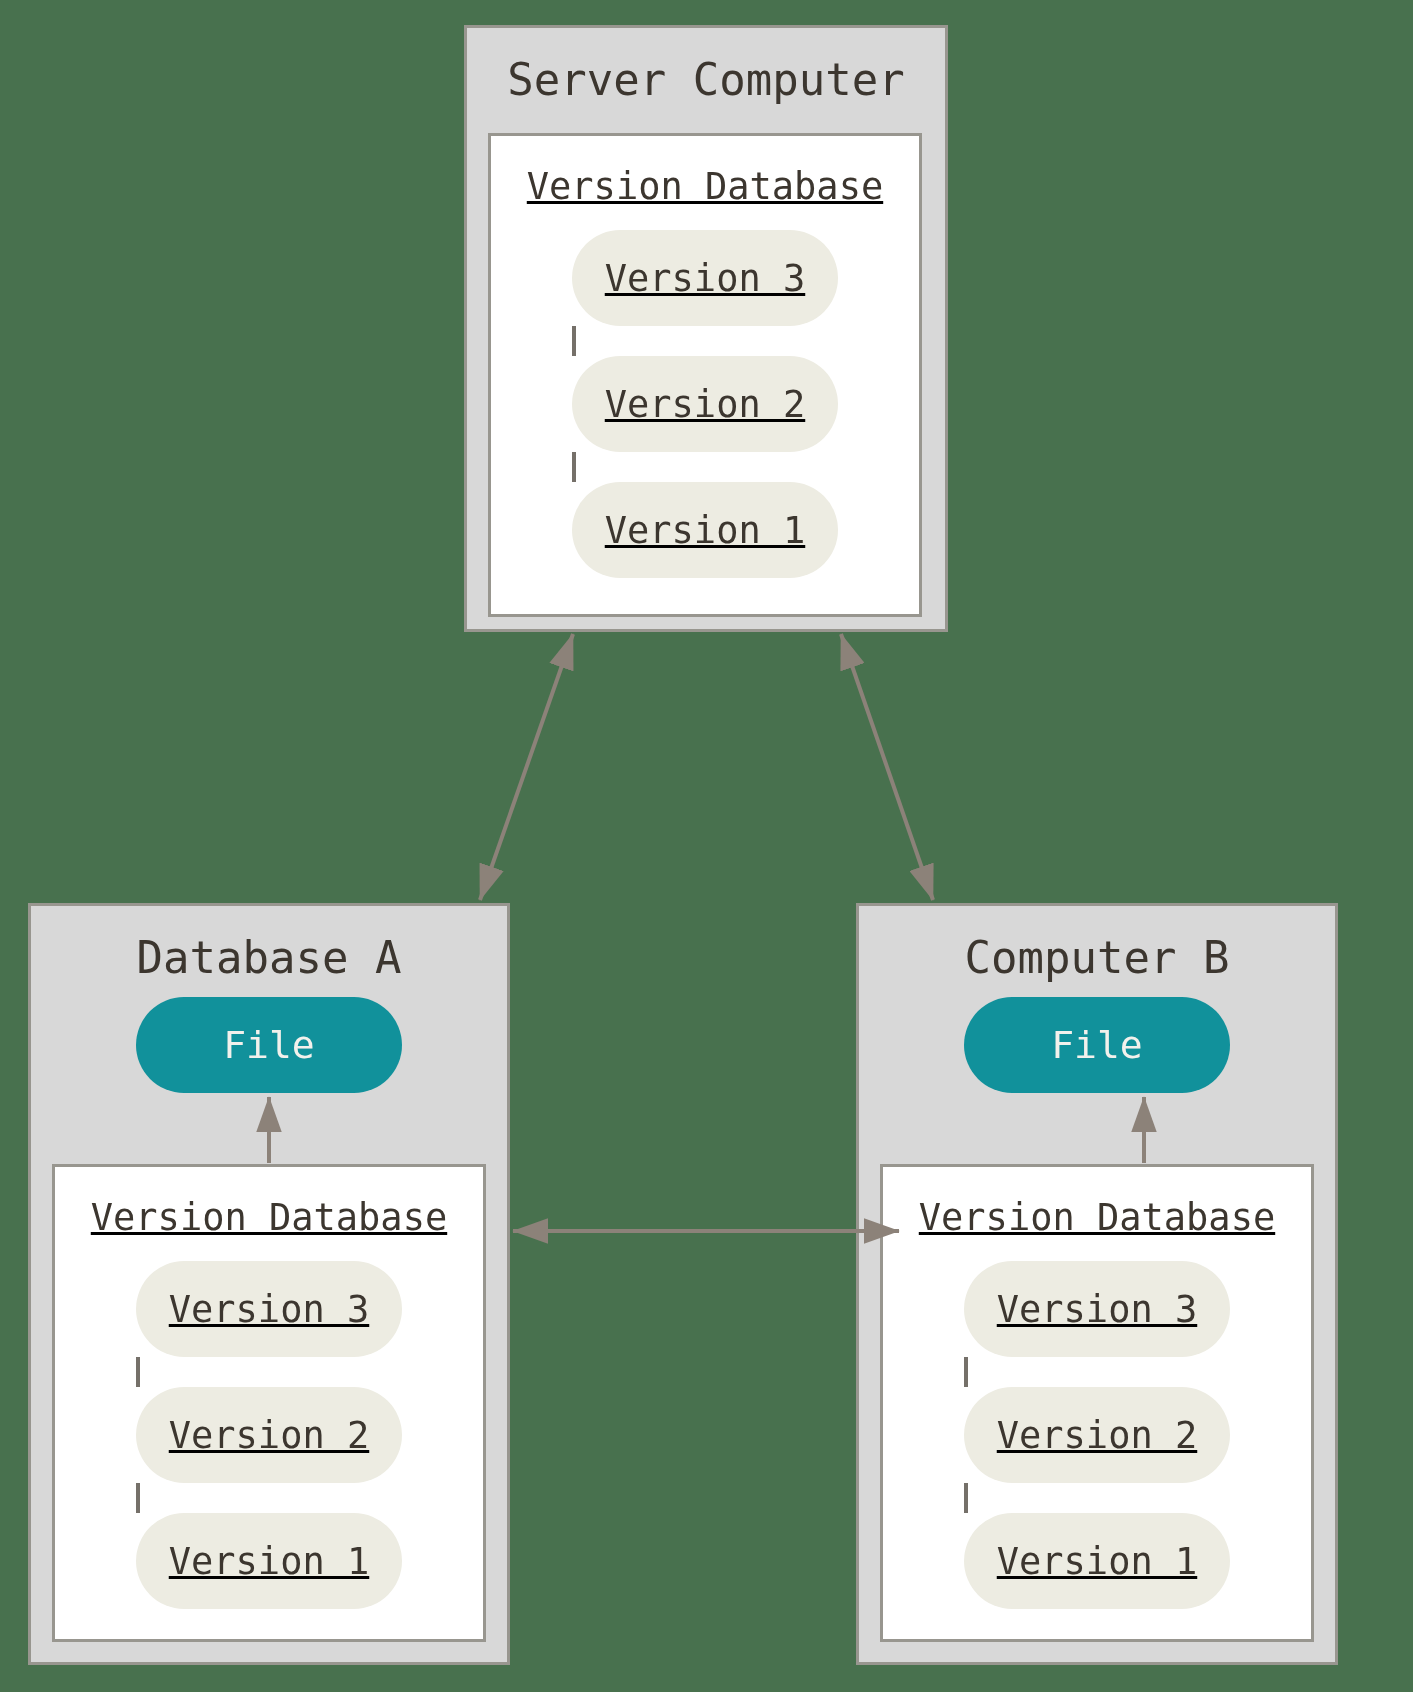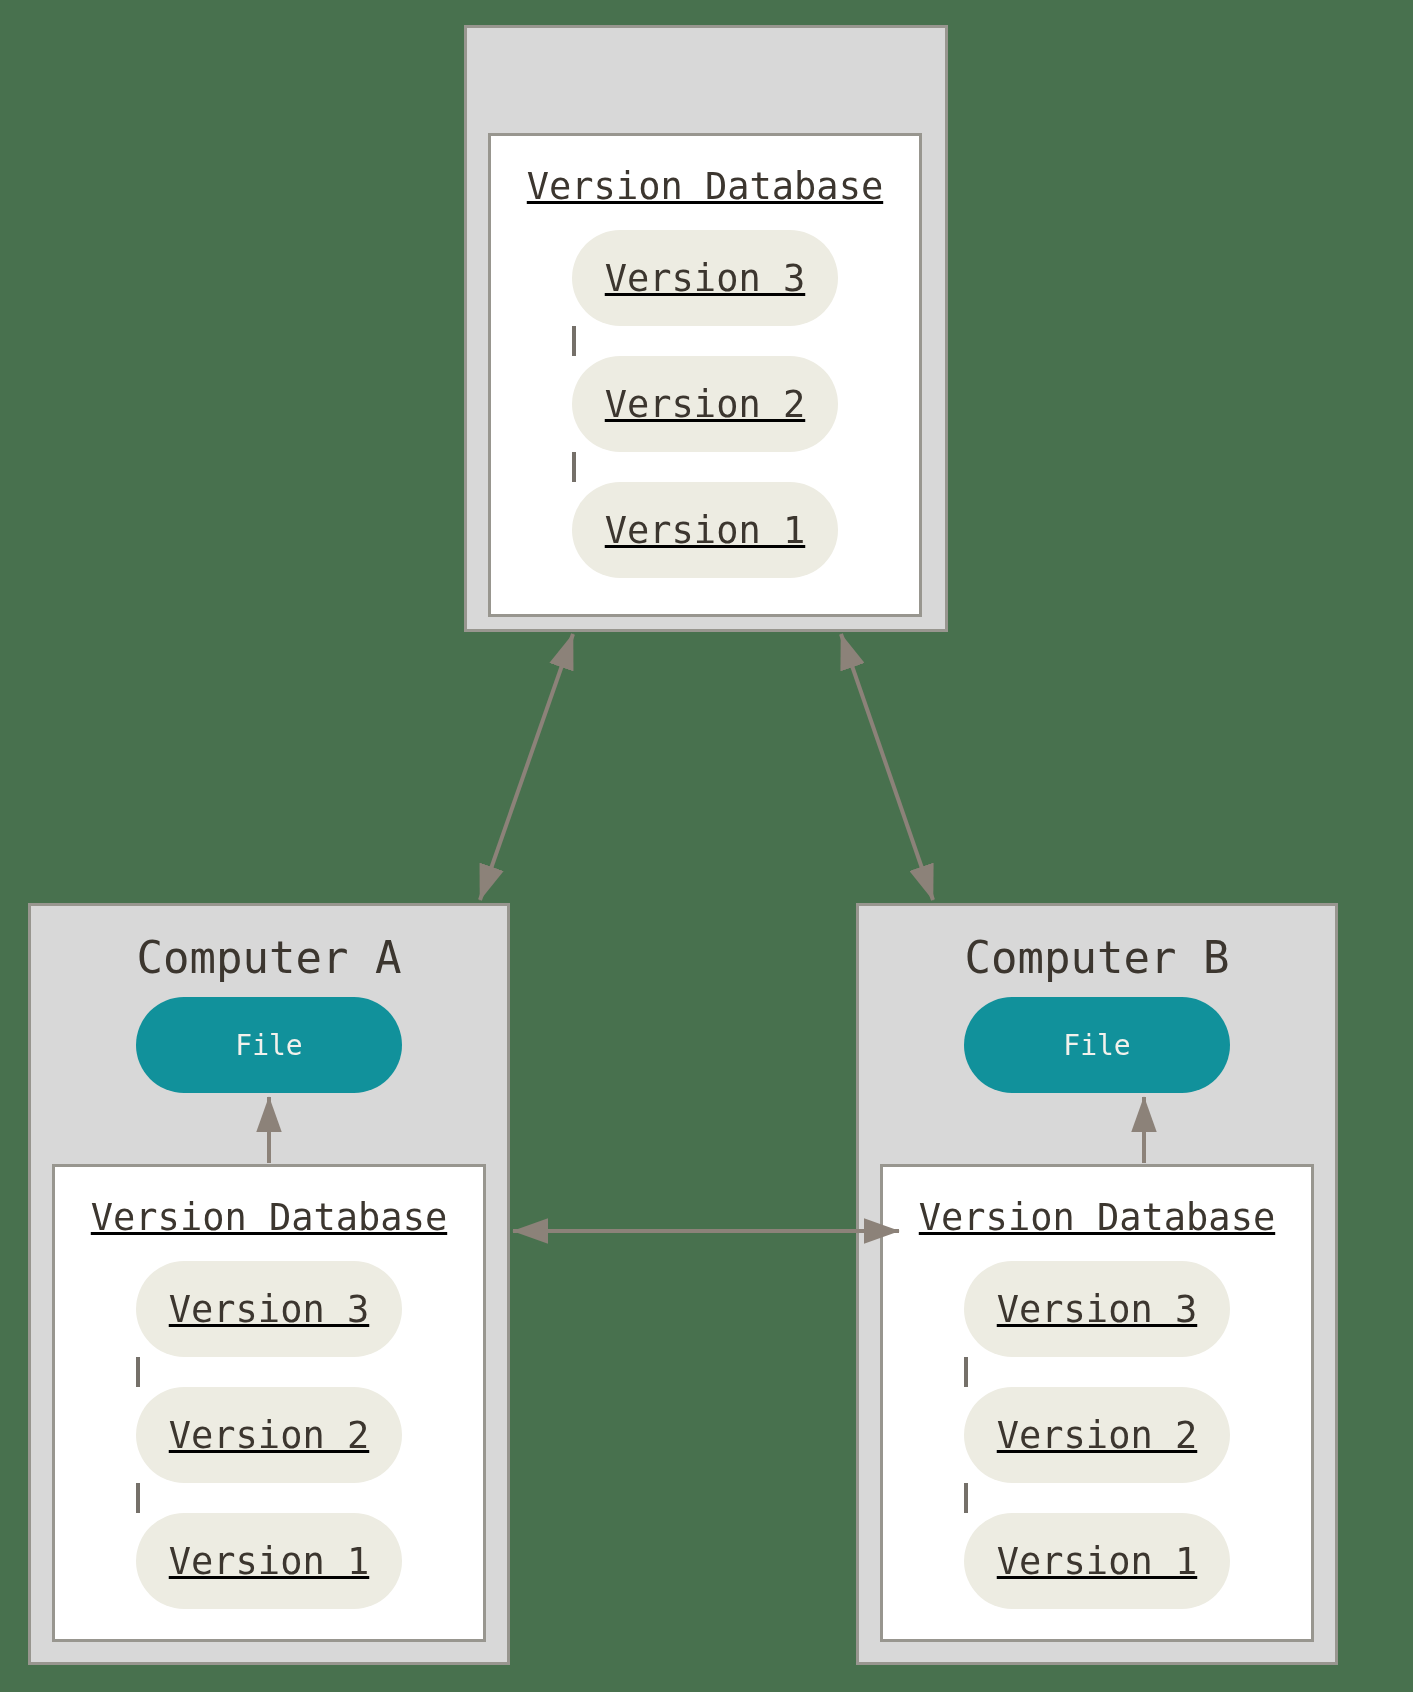--- a/index.html
+++ b/index.html
@@ -45,51 +45,52 @@
     font-size:37px; display:flex; align-items:center; justify-content:center;
     white-space:pre;
   }
   .connector { width:4px; height:30px; background: var(--connector, #757069); }
 
   .file-pill {
     position:absolute; left:50%; top:91px; transform:translateX(-50%);
     width:266px; height:96px; border-radius:48px;
     background: var(--file-fill, #11919b);
     color: var(--file-text, #f2f1ec);
-    font-size:28px; display:flex; align-items:center; justify-content:center;
+    font-size:38px; display:flex; align-items:center; justify-content:center;
     white-space:pre;
   }
 
   svg.arrow-layer {
     position:absolute; left:0; top:0; width:1413px; height:1692px;
     pointer-events:none;
   }
   .arrow { stroke: var(--arrow, #8c8279); stroke-width:4; fill:none; }
   .arrow-head { fill: var(--arrow, #8c8279); }
 </style>
 </head>
 <body>
 
 <div class="canvas">
 
   <div class="outer-box" id="server-box">
+    <div class="box-title">Server Computer</div>
     <div class="inner-box">
       <div class="db-label">Version Database</div>
       <div class="pill-stack">
         <div class="pill">Version 3</div>
         <div class="connector"></div>
         <div class="pill">Version 2</div>
         <div class="connector"></div>
         <div class="pill">Version 1</div>
       </div>
     </div>
   </div>
 
   <div class="outer-box computer" id="computer-a">
-    <div class="box-title">Computer A</div>
+    <div class="box-title">Database A</div>
     <div class="file-pill">File</div>
     <div class="inner-box">
       <div class="db-label">Version Database</div>
       <div class="pill-stack">
         <div class="pill">Version 3</div>
         <div class="connector"></div>
         <div class="pill">Version 2</div>
         <div class="connector"></div>
         <div class="pill">Version 1</div>
       </div>

